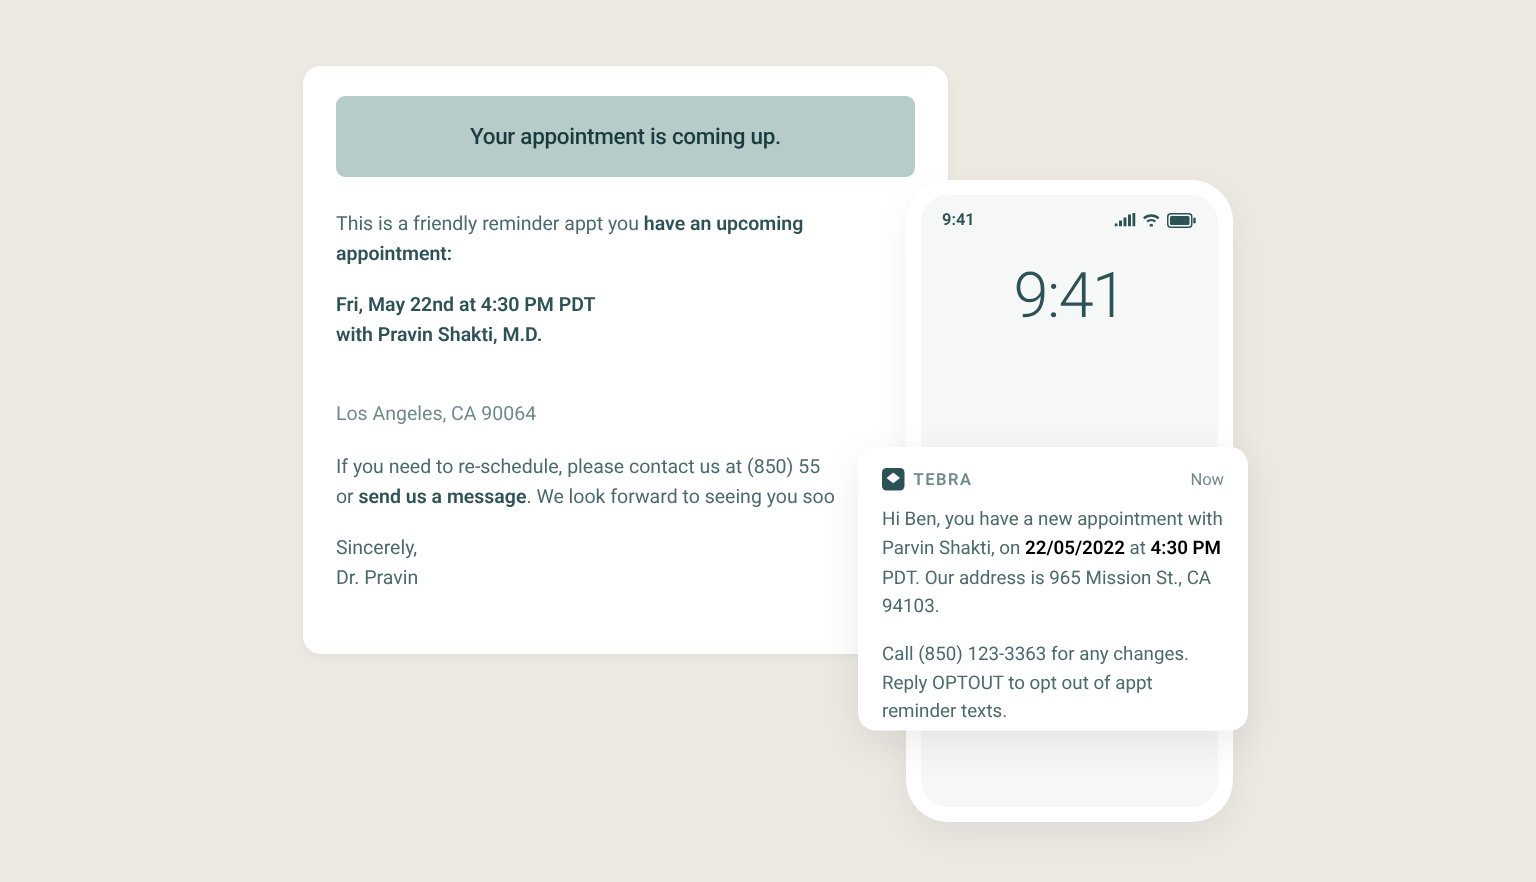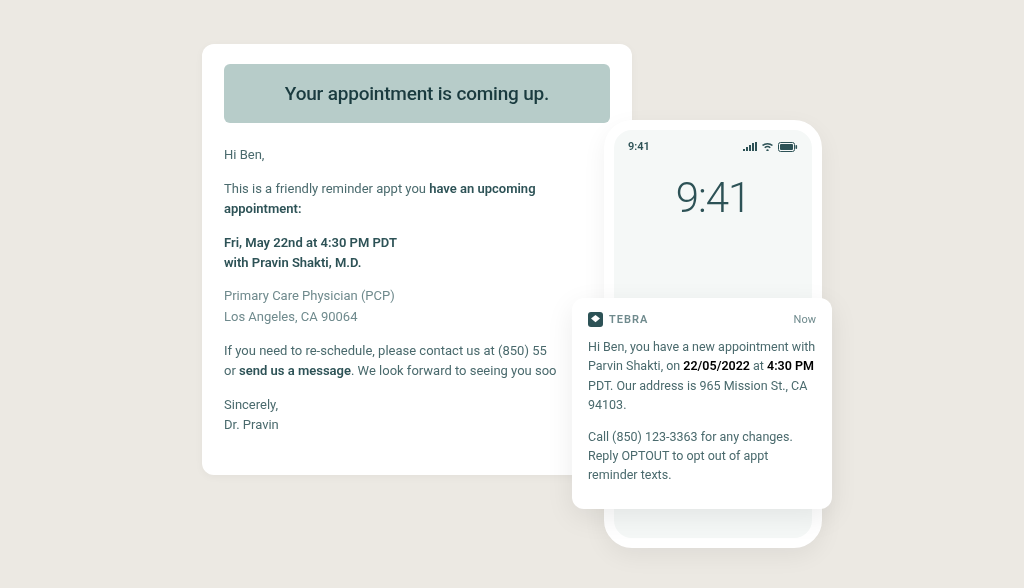--- a/index.html
+++ b/index.html
@@ -28,21 +28,21 @@
     border-radius: 12px;
     padding: 20px 22px 26px 22px;
     box-shadow: 0 2px 8px rgba(0,0,0,0.04);
   }
   .email-banner {
     background: #b7ccc9;
     border-radius: 6px;
     padding: 18px 10px;
     text-align: center;
     color: #1a3b3f;
-    font-size: 19px;
+    font-size: 15px;
     font-weight: 500;
     letter-spacing: -0.2px;
   }
   .email-body {
     margin-top: 22px;
     color: #4a6a6d;
     font-size: 13px;
     line-height: 1.55;
   }
   .email-body p { margin-bottom: 14px; }
@@ -85,21 +85,21 @@
     color: #2d5256;
     margin-top: 2px;
   }
   .notif-card {
     position: absolute;
     left: 370px;
     top: 254px;
     width: 260px;
     background: #ffffff;
     border-radius: 12px;
-    padding: 14px 16px 24px 16px;
+    padding: 14px 16px 2px 16px;
     box-shadow: 0 8px 28px rgba(0,0,0,0.08);
   }
   .notif-head {
     display: flex;
     align-items: center;
     gap: 6px;
     margin-bottom: 10px;
   }
   .notif-app-icon {
     width: 15px;
@@ -134,30 +134,29 @@
   svg { display: block; }
 </style>
 </head>
 <body>
 
 <div class="stage">
 
   <div class="email-card">
     <div class="email-banner">Your appointment is coming up.</div>
     <div class="email-body">
-      <p>Hi Ben,</p>
       <p>
         <span>This is a friendly reminder appt you </span><span class="strong">have an upcoming appointment:</span>
       </p>
       <p class="appt">
         <span>Fri, May 22nd at 4:30 PM PDT</span><br>
         <span>with Pravin Shakti, M.D.</span>
       </p>
       <p class="muted">
-        <span>Primary Care Physician (PCP)</span><br>
+        <br>
         <span>Los Angeles, CA 90064</span>
       </p>
       <p>
         <span>If you need to re-schedule, please contact us at (850)  55</span><br>
         <span>or </span><span class="strong">send us a message</span><span>. We look forward to seeing you soo</span>
       </p>
       <p>
         <span>Sincerely,</span><br>
         <span>Dr. Pravin</span>
       </p>

